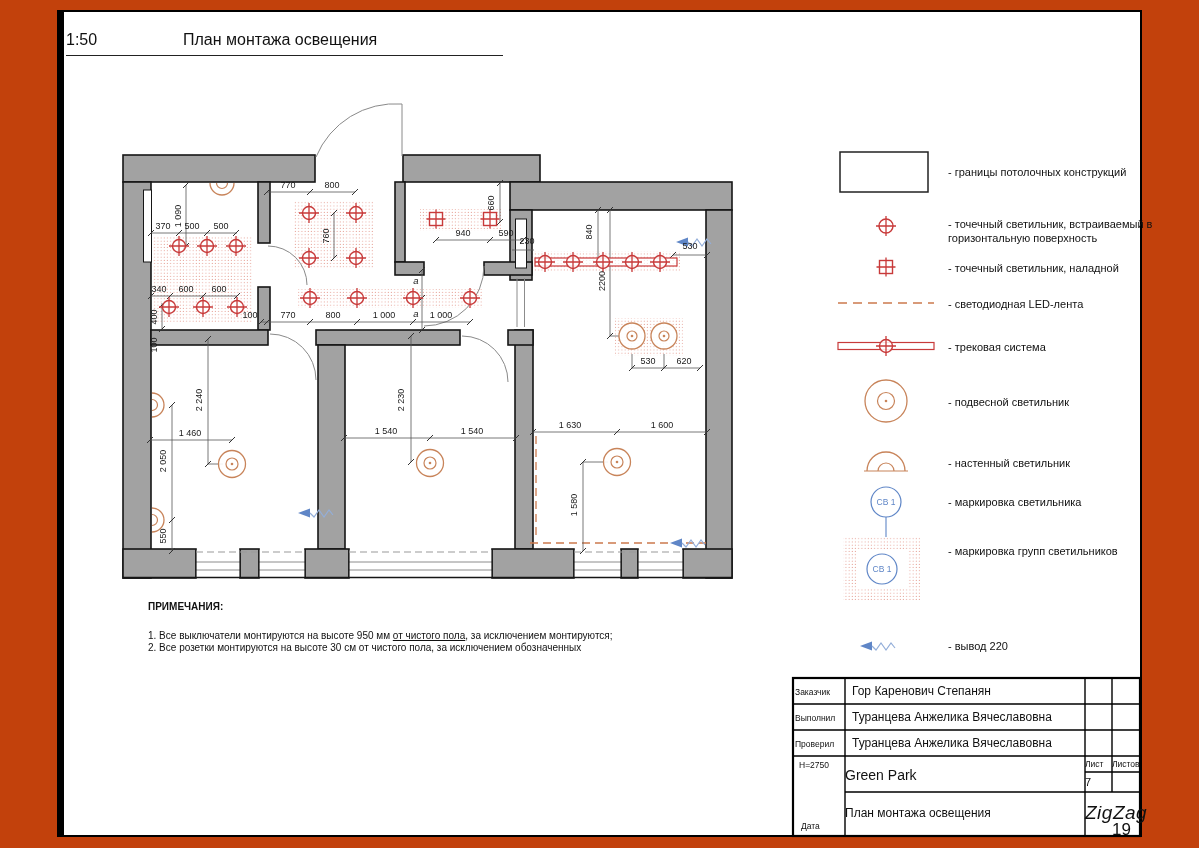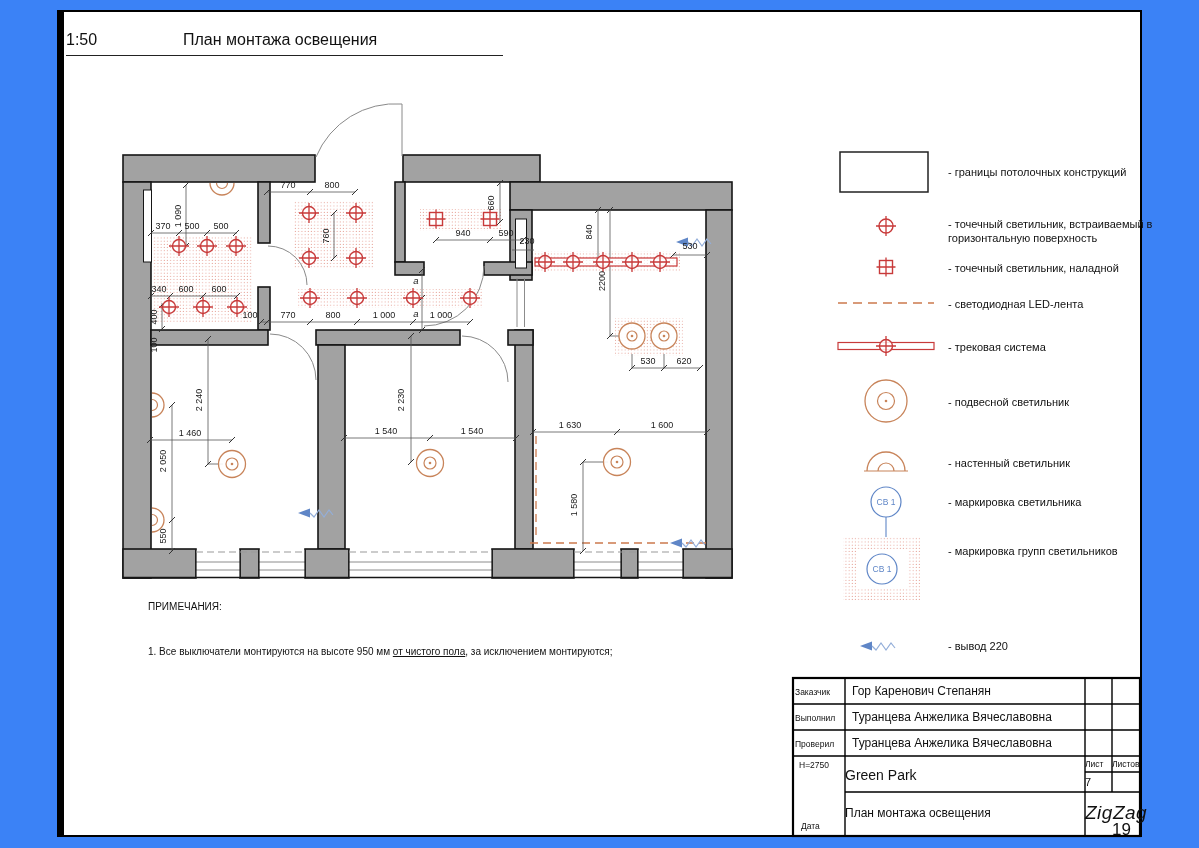--- a/index.html
+++ b/index.html
@@ -1,25 +1,25 @@
 <!DOCTYPE html>
 <html><head>
 <meta charset="utf-8">
 <style>
   html,body{margin:0;padding:0;background:#fff;}
-  #page{position:relative;width:1199px;height:848px;background:#3b82f6;font-family:"Liberation Sans",sans-serif;overflow:hidden;}
+  #page{position:relative;width:1199px;height:848px;background:#c2410c;font-family:"Liberation Sans",sans-serif;overflow:hidden;}
   .sheet{position:absolute;left:57px;top:10px;width:1076px;height:823px;border:2.5px solid #000;border-left:7px solid #000;background:#fff;}
   .abs{position:absolute;}
   .t-scale{left:66px;top:31px;font-size:16px;color:#111;}
   .t-title{left:183px;top:31px;font-size:16px;color:#111;}
   .t-underline{left:66px;top:55px;width:437px;border-top:1.6px solid #222;}
   #plan-svg{position:absolute;left:0;top:0;width:1199px;height:848px;}
   .legend-label{position:absolute;left:948px;width:256px;font-size:11px;color:#111;line-height:14px;}
   .notes{position:absolute;left:148px;top:601px;font-size:10px;color:#111;line-height:12.5px;}
-  .notes .hd{margin-bottom:32px;}
+  .notes .hd{margin-bottom:16px;font-weight:bold;}
   .tb-label{font-size:8.5px;color:#111;}
   .tb-val{font-size:12px;color:#111;white-space:nowrap;}
   .tb-c{text-align:left;}
   .tb-logo{font-size:19px;color:#111;letter-spacing:0.5px;font-style:italic;}
 </style>
 </head>
 <body>
 
 <div id="page">
   <div class="sheet"></div>
@@ -362,20 +362,21 @@
       <div class="legend-label" style="top: 395px;">- подвесной светильник</div>
       <div class="legend-label" style="top: 456px;">- настенный светильник</div>
       <div class="legend-label" style="top: 495px;">- маркировка светильника</div>
       <div class="legend-label" style="top: 544px;">- маркировка групп светильников</div>
       <div class="legend-label" style="top: 639px;">- вывод 220</div>
     </div>
 
   <div class="notes">
     <div class="hd">ПРИМЕЧАНИЯ:</div>
     <div><span>1. Все выключатели монтируются на высоте 950 мм </span><span style="text-decoration:underline">от чистого пола</span><span>, за исключением монтируются;</span></div>
+    <div>2. Все розетки монтируются на высоте 30 см от чистого пола, за исключением обозначенных</div>
   </div>
 
   <div class="abs tb-label tb-c" style="left:795px;top:687px;width:48px">Заказчик</div>
   <div class="abs tb-val" style="left:852px;top:684px">Гор Каренович Степанян</div>
   <div class="abs tb-label tb-c" style="left:795px;top:713px;width:48px">Выполнил</div>
   <div class="abs tb-val" style="left:852px;top:710px">Туранцева Анжелика Вячеславовна</div>
   <div class="abs tb-label tb-c" style="left:795px;top:739px;width:48px">Проверил</div>
   <div class="abs tb-val" style="left:852px;top:736px">Туранцева Анжелика Вячеславовна</div>
   <div class="abs tb-label" style="left:799px;top:760px">H=2750</div>
   <div class="abs tb-label" style="left:801px;top:821px">Дата</div>

